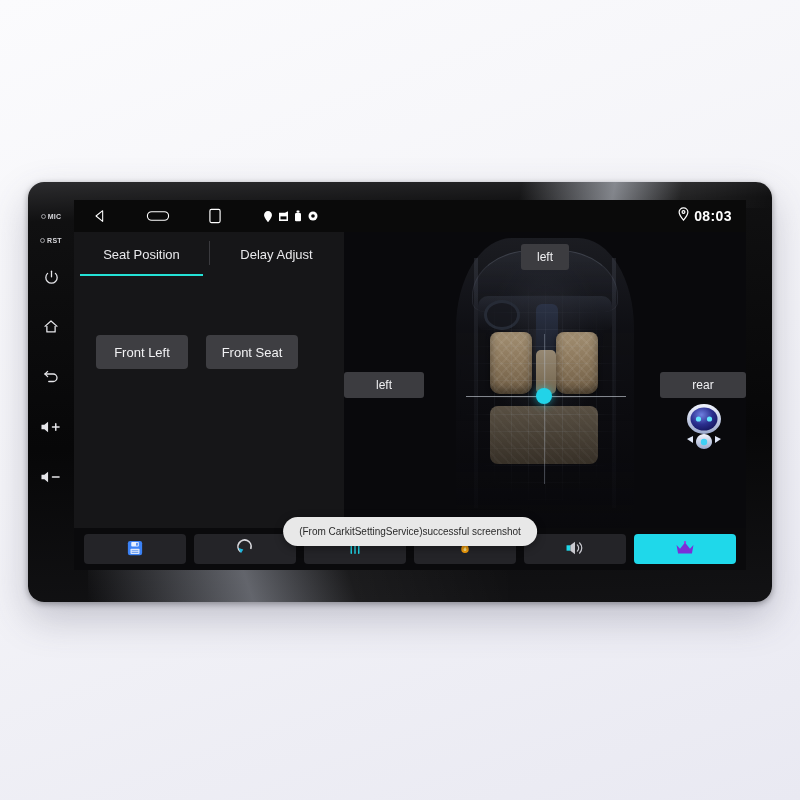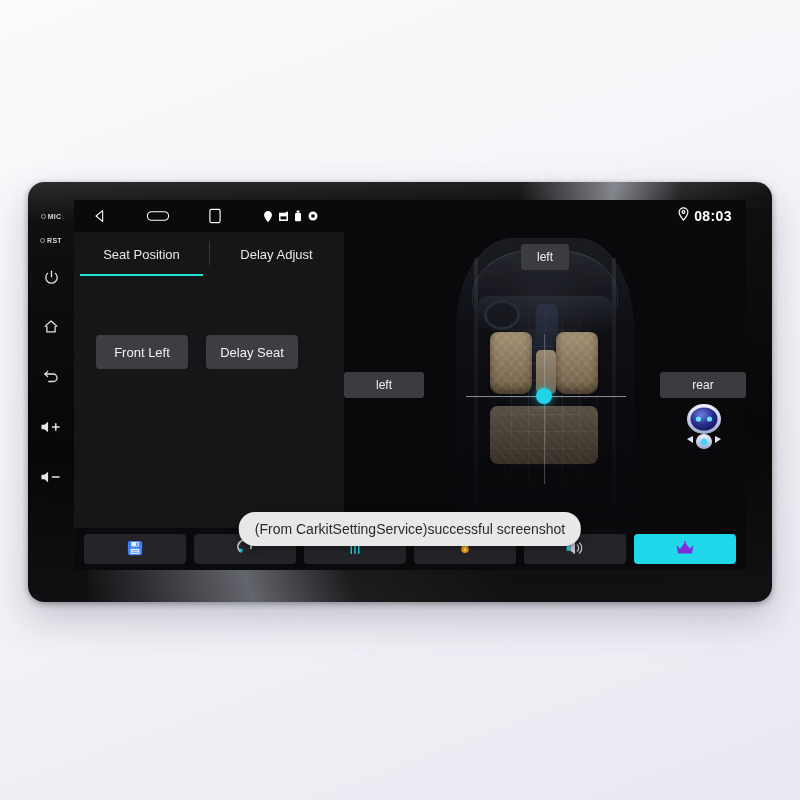--- a/index.html
+++ b/index.html
@@ -352,21 +352,21 @@
   .tb-btn.accent { background: #1fd8ea; }
 
   
   #toast {
     position: absolute;
     left: 50%;
     transform: translateX(-50%);
     bottom: 24px;
     background: #e8e8e8;
     color: #2a2a2a;
-    font-size: 14px;
+    font-size: 10px;
     padding: 9px 16px;
     border-radius: 16px;
     white-space: nowrap;
     box-shadow: 0 2px 8px rgba(0,0,0,0.4);
     z-index: 9;
   }
 </style>
 </head>
 <body>
 
@@ -501,21 +501,21 @@
           <div class="tab active">
             <span>Seat Position</span>
           </div>
           <div class="tab">
             <span>Delay Adjust</span>
           </div>
         </div>
 
         <div id="seat-grid">
           <button class="seat-btn">Front Left</button>
-          <button class="seat-btn">Delay Seat</button>
+          <button class="seat-btn">Front Seat</button>
         </div>
       </div>
 
       <div id="car-panel">
 
         <div id="car-stage">
           <div id="car-body"></div>
           <div class="windshield"></div>
           <div class="car-pillar l"></div>
           <div class="car-pillar r"></div>

